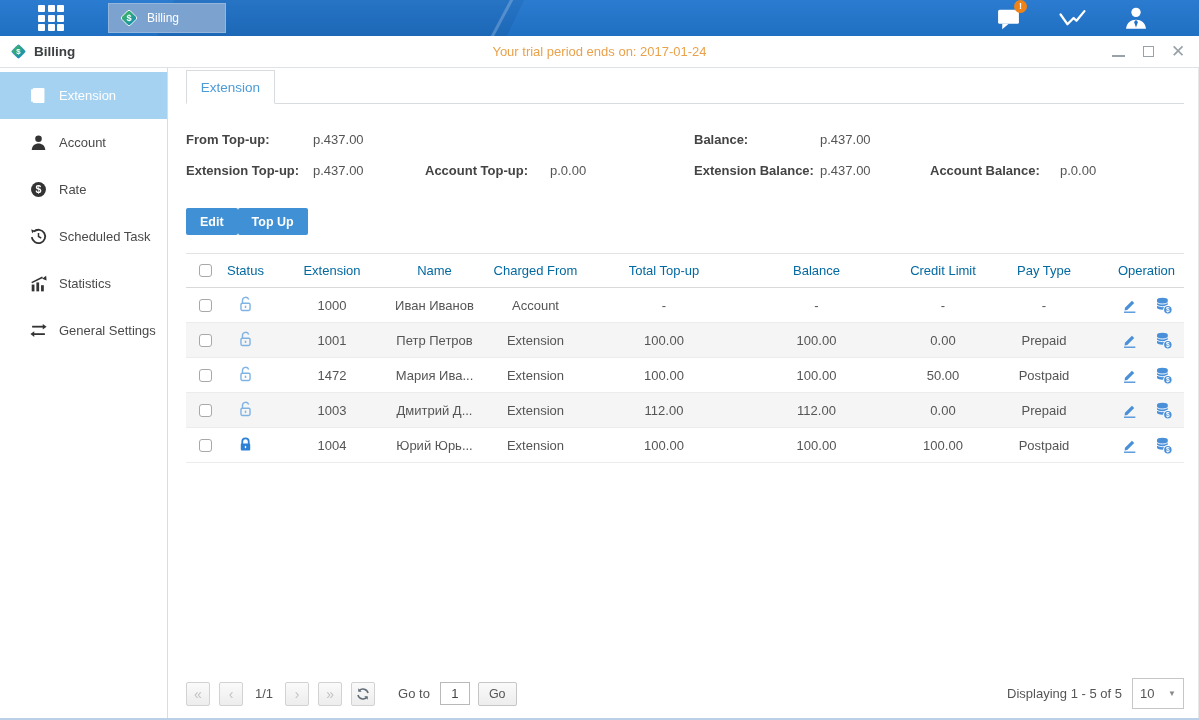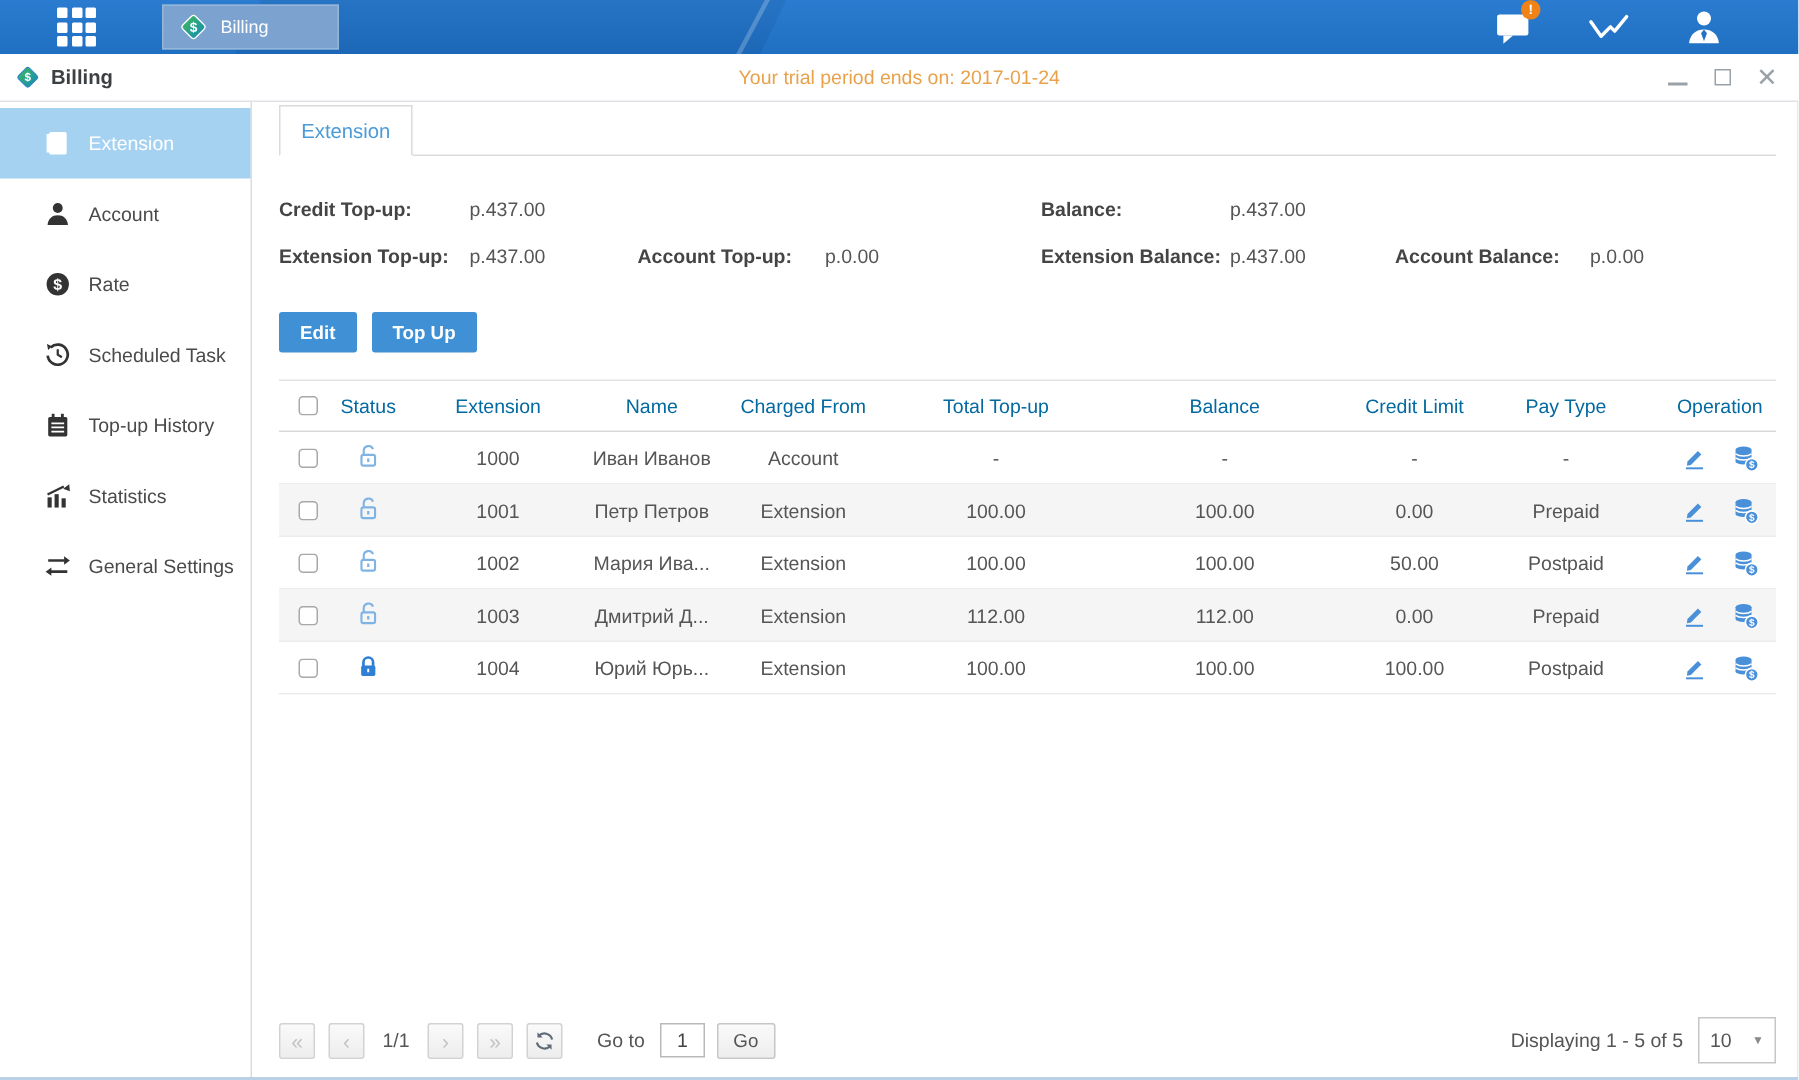--- a/index.html
+++ b/index.html
@@ -43,21 +43,21 @@
   .tab { min-width:89px; height:34px; display:flex; align-items:center; justify-content:center; font-size:13.5px; color:#4b9bd8; background:#fff; border:1px solid #d8dcdf; border-bottom:1px solid #fff; margin-bottom:-1px; cursor:pointer; }
 
   
   .summary { display:flex; margin-top:20px; font-size:13px; color:#555; }
   .sum-col { display:grid; grid-template-rows:repeat(2,31px); align-items:center; }
   .sum-left { grid-template-columns:127px 112px 125px 120px; width:508px; }
   .sum-right { grid-template-columns:126px 110px 130px 110px; }
   .sum-label { font-weight:bold; color:#444; }
 
   
-  .actions { display:flex; gap:10px; margin-top:22px; }
+  .actions { display:flex; margin-top:22px; }
   .btn-primary { height:27px; padding:0 14px; background:#3f90d4; color:#fff; border:none; border-radius:2px; font-size:12.5px; font-weight:bold; font-family:inherit; cursor:pointer; }
 
   
   .table { margin-top:18px; font-size:13px; color:#555; }
   .tr { display:grid; grid-template-columns:32px 55px 118px 87px 115px 142px 163px 90px 112px 93px; align-items:center; height:35px; }
   .thead { border-top:1px solid #e3e3e3; border-bottom:1px solid #d9d9d9; color:#0369a1; }
   .th, .td { text-align:center; white-space:nowrap; overflow:hidden; }
   .row { border-bottom:1px solid #ececec; }
   .row.zebra { background:#f5f5f5; }
   .cb-cell { display:flex; justify-content:flex-end; padding-right:6px; }
@@ -205,35 +205,20 @@
     <span class="sb-icon">
             <svg width="17" height="17" viewBox="0 0 16 16" fill="none" stroke="currentColor" stroke-width="1.7">
               <path d="M3.6 3.4 A6.3 6.3 0 1 1 1.7 8.6"></path>
               <path d="M8 4.6 V8 l2.6 1.6" stroke-width="1.4"></path>
               <path d="M1.2 1.2 L4.4 2.6 L2 5 Z" fill="currentColor" stroke="none"></path>
             </svg>
           </span>
     <span class="sb-label">Scheduled Task</span>
   </div>
 
-  <div class="sb-item">
-    <span class="sb-icon">
-            <svg width="17" height="17" viewBox="0 0 16 16" fill="currentColor">
-              <rect x="2" y="2.8" width="12" height="12.2" rx="1"></rect>
-              <rect x="4.2" y="0.8" width="1.8" height="3.6"></rect>
-              <rect x="10" y="0.8" width="1.8" height="3.6"></rect>
-              <g stroke="#fff" stroke-width="1.1">
-                <line x1="4" y1="6.8" x2="12" y2="6.8"></line>
-                <line x1="4" y1="9.4" x2="12" y2="9.4"></line>
-                <line x1="4" y1="12" x2="12" y2="12"></line>
-              </g>
-            </svg>
-          </span>
-    <span class="sb-label">Top-up History</span>
-  </div>
 
   <div class="sb-item">
     <span class="sb-icon">
             <svg width="17" height="17" viewBox="0 0 16 16" fill="currentColor">
               <rect x="1.6" y="9" width="2.6" height="6.4"></rect>
               <rect x="6" y="7" width="2.6" height="8.4"></rect>
               <rect x="10.4" y="9.6" width="2.6" height="5.8"></rect>
               <path d="M1.6 7.2 L11.8 2.2" stroke="currentColor" stroke-width="1.5" fill="none"></path>
               <path d="M15.2 0.8 l0.4 4.4 -4.2-1.6 z"></path>
             </svg>
@@ -254,21 +239,21 @@
   </div>
 </div>
 
     <div class="content">
       <div class="tabstrip">
         <div class="tab">Extension</div>
       </div>
 
       <div class="summary">
         <div class="sum-col sum-left">
-          <span class="sum-label">Credit Top-up:</span>
+          <span class="sum-label">From Top-up:</span>
           <span>p.437.00</span>
           <span></span>
             <span></span>
           <span class="sum-label">Extension Top-up:</span>
           <span>p.437.00</span>
           <span class="sum-label">Account Top-up:</span>
           <span>p.0.00</span>
         </div>
         <div class="sum-col sum-right">
           <span class="sum-label">Balance:</span>
@@ -393,21 +378,21 @@
     <div class="td cb-cell">
                 <span class="checkbox"></span>
               </div>
     <div class="td status-cell">
                 <span class="status-icon"><svg width="17" height="18" viewBox="0 0 18 18" fill="none" stroke="#7fb3e3" stroke-width="1.5">
                     <path d="M5.8 8.2 V5.4 a3.4 3.4 0 0 1 6.6-1.2"></path>
                     <rect x="4.2" y="8.2" width="9.6" height="7.6" rx="1.4"></rect>
                     <path d="M9 10.8 v2.4" stroke-width="1.6"></path>
                   </svg></span>
               </div>
-    <div class="td">1002</div>
+    <div class="td">1472</div>
     <div class="td">Мария Ива...</div>
     <div class="td">Extension</div>
     <div class="td">100.00</div>
     <div class="td">100.00</div>
     <div class="td">50.00</div>
     <div class="td">Postpaid</div>
     <div class="td op-cell">
       <span class="op-icon">
                   <svg width="17" height="17" viewBox="0 0 18 18" fill="#4a90d9">
                     <path d="M4.2 11.3 L11.6 3.9 l2.4 2.4 L6.6 13.7 3.8 14.3 z"></path>

